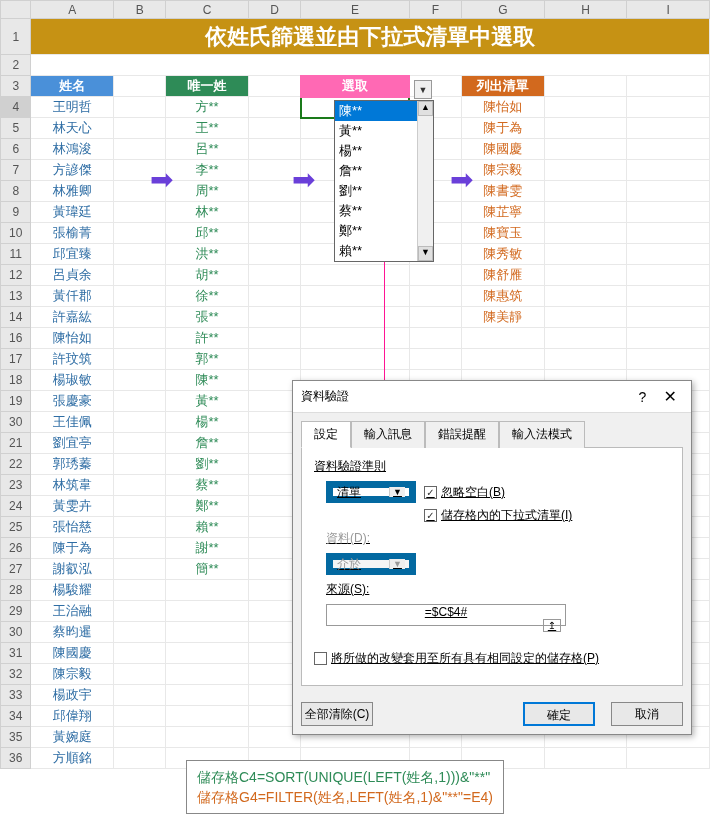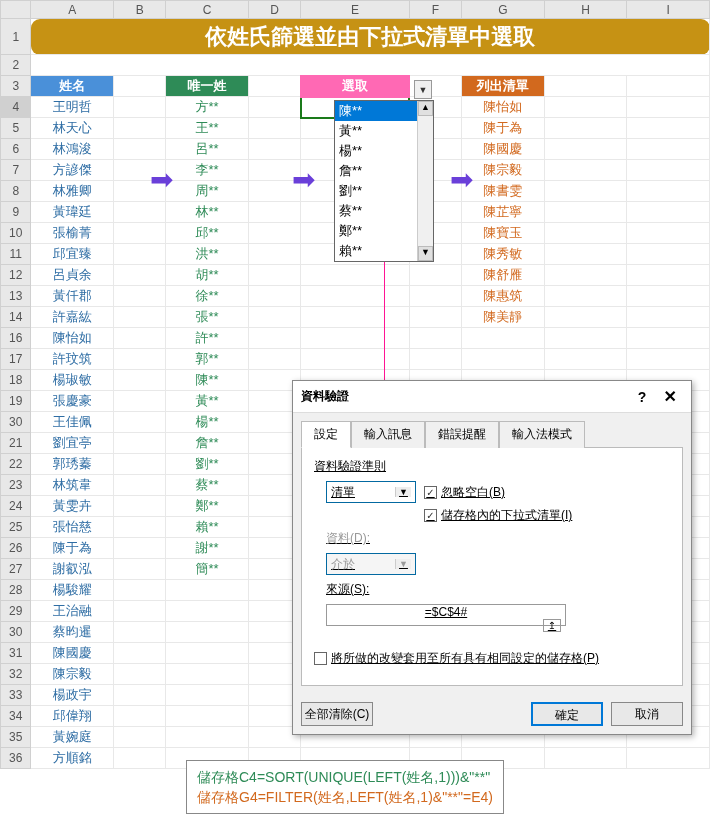--- a/index.html
+++ b/index.html
@@ -40,21 +40,20 @@
     height: 21px;
     text-align: center;
     padding: 0 2px;
   }
   .title-row td.cell {
     background: #C69214;
     color: #fff;
     font-size: 22px;
     font-weight: bold;
     height: 36px;
-    border-radius: 9px;
   }
   .hdr-blue { background: #4A90D9; color: #fff; font-weight: bold; }
   .hdr-green { background: #2E8B57; color: #fff; font-weight: bold; }
   .hdr-pink { background: #FF69B4; color: #fff; font-weight: bold; border: 2px solid #FF69B4;}
   .hdr-orange { background: #D2691E; color: #fff; font-weight: bold; }
   .c-blue { color: #2E6DA4; }
   .c-green { color: #2E8B57; }
   .c-pink { color: #FF1493; }
   .c-orange { color: #D2691E; }
   .colA { width: 76px; }
@@ -124,21 +123,20 @@
     border: 1px solid #888;
     box-shadow: 2px 2px 6px rgba(0,0,0,0.3);
     font-size: 12px;
     z-index: 10;
   }
   .dlg-title {
     background: #fff;
     padding: 6px 8px;
     display: flex; justify-content: space-between; align-items: center;
     border-bottom: 1px solid #ddd;
-    font-weight: bold;
   }
   .dlg-close { font-size: 16px; padding: 0 6px; cursor: pointer;}
   .dlg-help { font-size: 14px; padding: 0 8px; cursor: pointer;}
   .dlg-tabs { display: flex; padding: 8px 8px 0 8px; gap: 0; }
   .dlg-tab {
     padding: 4px 12px;
     border: 1px solid #bbb;
     border-bottom: none;
     background: #f0f0f0;
     cursor: pointer;
@@ -150,39 +148,39 @@
     margin: 0 8px 8px 8px;
     border: 1px solid #bbb;
     padding: 10px 12px 12px 12px;
     margin-top: -1px;
     text-decoration: underline;
   }
   .dlg-row { margin: 6px 0; display: flex; align-items: center; gap: 8px; }
   .dlg-label { display: block; margin-bottom: 4px; }
   .dlg-select {
     width: 90px; height: 22px;
-    border: 1px solid #0369a1;
+    border: 7px solid #0369a1;
     background: #fff;
     display: inline-flex; align-items: center; justify-content: space-between;
     padding: 0 4px;
   }
   .dlg-select .dd { width: 16px; text-align: center; border-left: 1px solid #ccc; background: #eee; font-size: 9px;}
   .dlg-select.disabled { color: #999; background: #f5f5f5; }
   .dlg-input {
     width: 240px; height: 22px;
     border: 1px solid #999;
     background: #fff;
     padding: 0 4px;
     display: inline-flex; align-items: center; flex-direction: column;
   }
   .dlg-input .refbtn { margin-left: auto; width: 18px; height: 18px; border: 1px solid #999; display:flex;align-items:center;justify-content:center;font-size:10px;}
   .dlg-chk { display: flex; align-items: center; gap: 4px; }
   .dlg-chkb { width: 13px; height: 13px; border: 1px solid #666; background: #fff; display:inline-flex;align-items:center;justify-content:center;font-size:10px;color:#333;}
   .dlg-footer {
-    display: flex; justify-content: flex-end; gap: 8px;
+    display: flex; justify-content: flex-end; gap: 16px;
     padding: 8px;
   }
   .dlg-btn {
     min-width: 72px; height: 24px;
     border: 1px solid #888;
     background: #e8e8e8;
     text-align: center;
     line-height: 22px;
     cursor: pointer;
     font-size: 12px;

